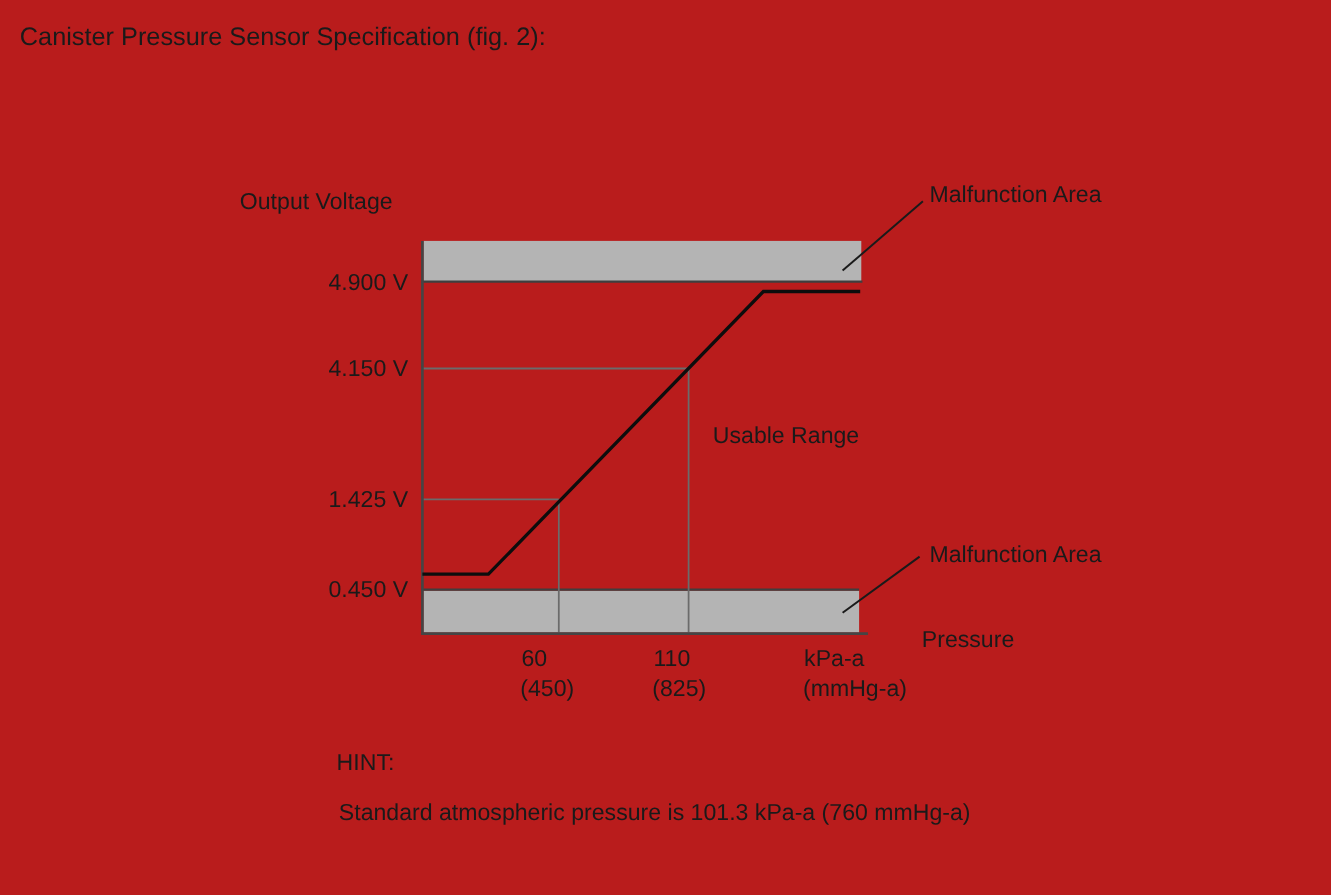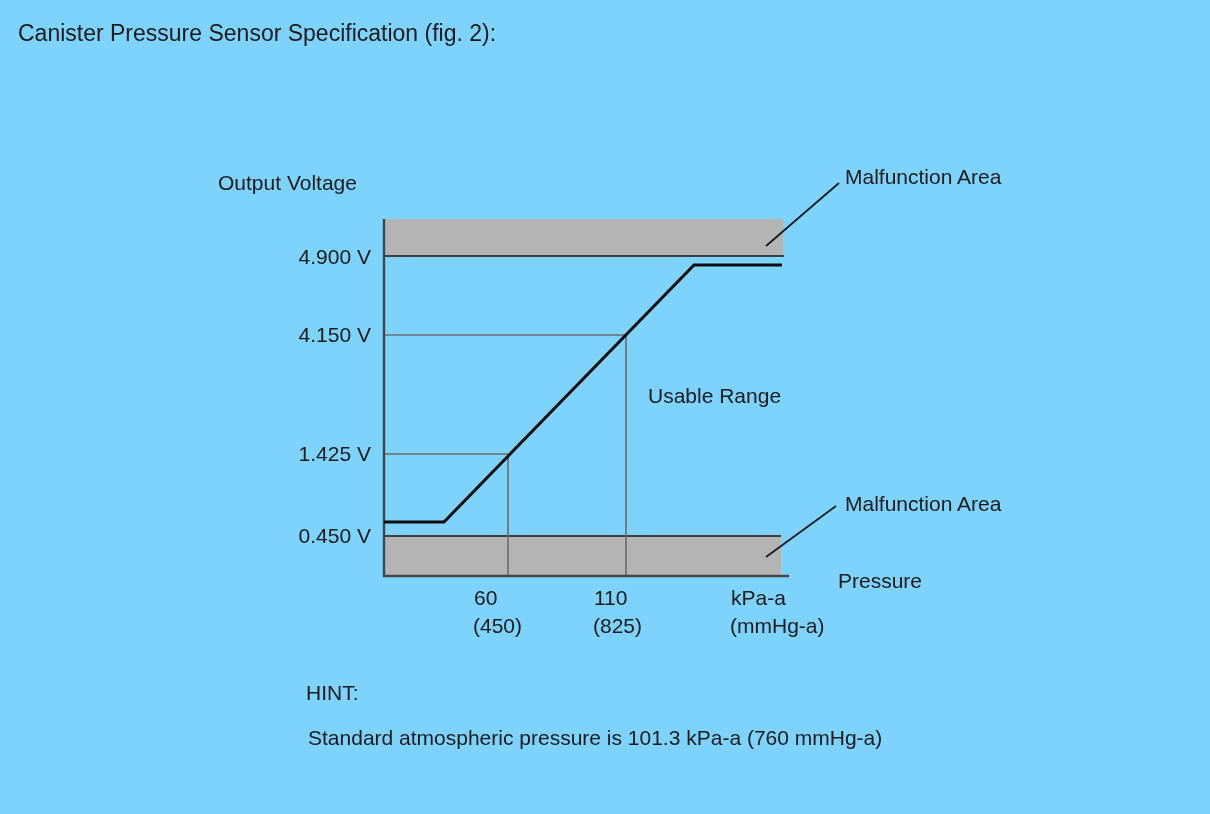--- a/index.html
+++ b/index.html
@@ -4,21 +4,21 @@
 <style>
   html, body {
     margin: 0;
     padding: 0;
     background: #ffffff;
   }
   #page {
     position: relative;
     width: 1210px;
     height: 814px;
-    background: #7dd3fc;
+    background: #b91c1c;
     overflow: hidden;
     font-family: "Liberation Sans", sans-serif;
   }
   svg text {
     font-family: "Liberation Sans", sans-serif;
     fill: #1a1a1a;
   }
   .txt-title  { font-size: 23px; }
   .txt-label  { font-size: 21px; }
   .band       { fill: #b4b4b4; stroke: none; }

